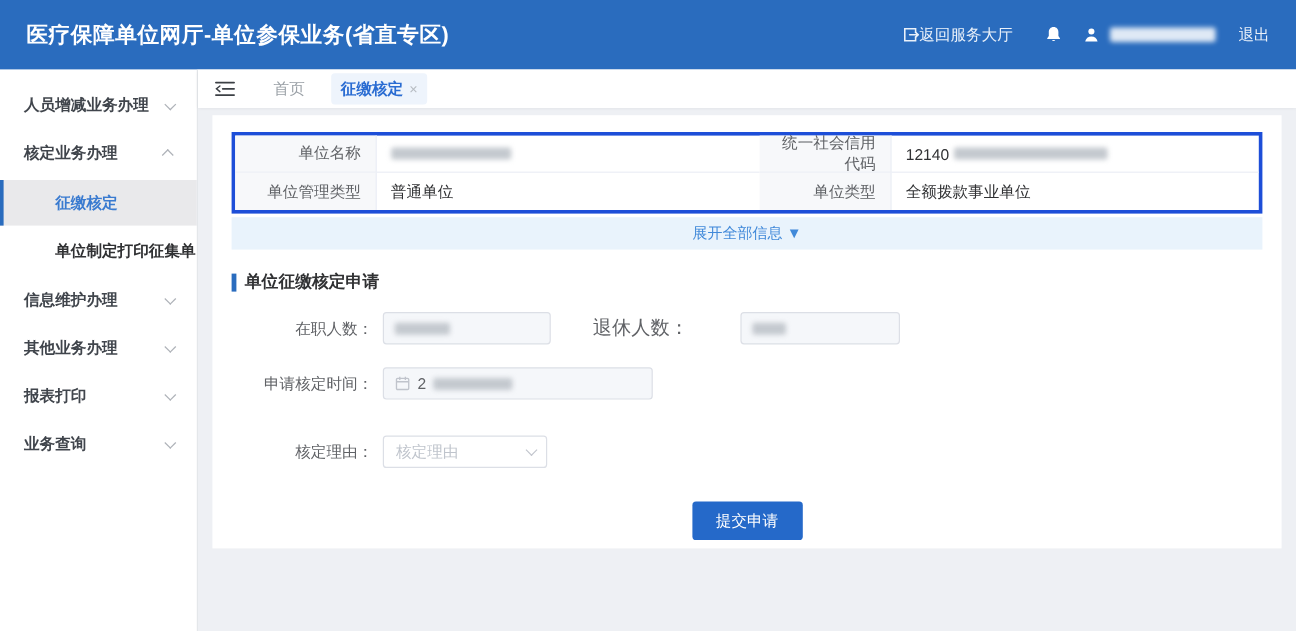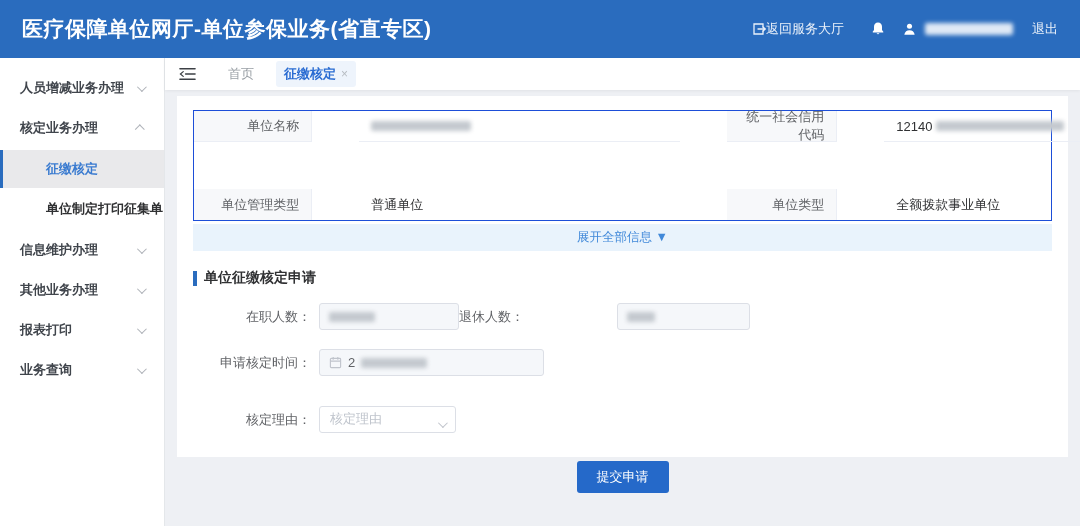--- a/index.html
+++ b/index.html
@@ -3,21 +3,21 @@
 <meta charset="utf-8">
 <style>
   * { margin:0; padding:0; box-sizing:border-box; }
   html,body { width:1080px; height:526px; overflow:hidden;
     font-family:"Liberation Sans","DejaVu Sans",sans-serif; }
   body { background:#eef0f4; font-size:13px; color:#303133; }
 
   
   .hdr { height:58px; background:#2a6cbe; display:flex; align-items:center;
     justify-content:space-between; padding:0 22px; }
-  .hdr-title { color:#fff; font-size:21px; font-weight:bold; letter-spacing:.5px; }
+  .hdr-title { color:#fff; font-size:18px; font-weight:bold; letter-spacing:.5px; }
   .hdr-right { display:flex; align-items:center; color:#eaf1fa; font-size:13px; }
   .hdr-item { display:flex; align-items:center; gap:0; cursor:pointer; }
   .hdr-gap { margin-left:26px; }
   .ic { display:inline-flex; }
   .blur-user { width:88px; height:12px; margin-left:8px; border-radius:2px;
     background:rgba(255,255,255,.85); filter:blur(2px); }
 
   
   .shell { display:flex; height:468px; }
   aside { width:165px; background:#fff; border-right:1px solid #e4e7ea;
@@ -44,47 +44,47 @@
 
   .card { background:#fff; margin:6px 12px 0; height:361px; padding:14px 16px 0; }
 
   .panel-title { display:flex; align-items:center; font-weight:bold; font-size:14px;
     color:#303133; margin-bottom:12px; }
   .panel-title::before { content:""; width:4px; height:15px; background:#2a6cbe;
     margin-right:7px; }
 
   
   .info-table { display:grid; grid-template-columns:13.8% 37.4% 12.9% 35.9%;
-    border:1px solid #1d4ed8;gap:47px; }
+    border:3px solid #1d4ed8; }
   .cell { height:31px; display:flex; align-items:center; padding:0 12px;
     border-bottom:1px solid #ebeef5; font-size:13px; }
   .cell:nth-last-child(-n+4) { border-bottom:none; }
   .cell.lbl { background:#f7f8fa; color:#606266; justify-content:flex-end;
     text-align:right; border-right:1px solid #ebeef5; }
   .cell.val { color:#303133; }
   .expand-row { margin-top:3px; height:27px; background:#e9f3fc; display:flex;
     align-items:center; justify-content:center; color:#4189d9; font-size:12.5px;
     cursor:pointer; }
 
   
   .form { margin-top:16px; }
   .form-row { display:flex; align-items:center; margin-bottom:19px; }
   .f-label { width:118px; text-align:right; color:#606266; margin-right:8px;
     font-size:13px; flex-shrink:0; }
-  .f-label2 { width:150px; text-align:left; color:#606266; margin-right:8px;
-    font-size:13px; flex-shrink:0; }
+  .f-label2 { width:150px; text-align:center; color:#606266; margin-right:8px;
+    font-size:16px; flex-shrink:0; }
   .inp { height:27px; background:#f5f7fa; border:1px solid #dcdfe6; border-radius:3px;
     display:flex; align-items:center; padding:0 9px; color:#606266; }
   .inp.w-people { width:140px; }
   .inp.w-people2 { width:133px; }
   .inp.w-date { width:225px; gap:6px; }
   .blur-val { display:inline-block; height:10px; border-radius:2px;
     background:#c4c9cf; filter:blur(2px); }
   .sel { width:137px; height:27px; background:#fff; border:1px solid #dcdfe6;
-    border-radius:3px; display:flex; align-items:flex-end; justify-content:space-between;
+    border-radius:3px; display:flex; align-items:center; justify-content:space-between;
     padding:4px 10px; color:#bfc4cc; cursor:pointer; }
   .sel .chev { border-color:#c0c4cc; }
   .btn-row { display:flex; justify-content:center; margin-top:28px; }
   .btn { background:#2569c9; color:#fff; border:none; border-radius:3px;
     padding:7px 20px; font-size:13px; cursor:pointer;
     font-family:"Liberation Sans","DejaVu Sans",sans-serif; }
 </style>
 </head>
 <body>
 

